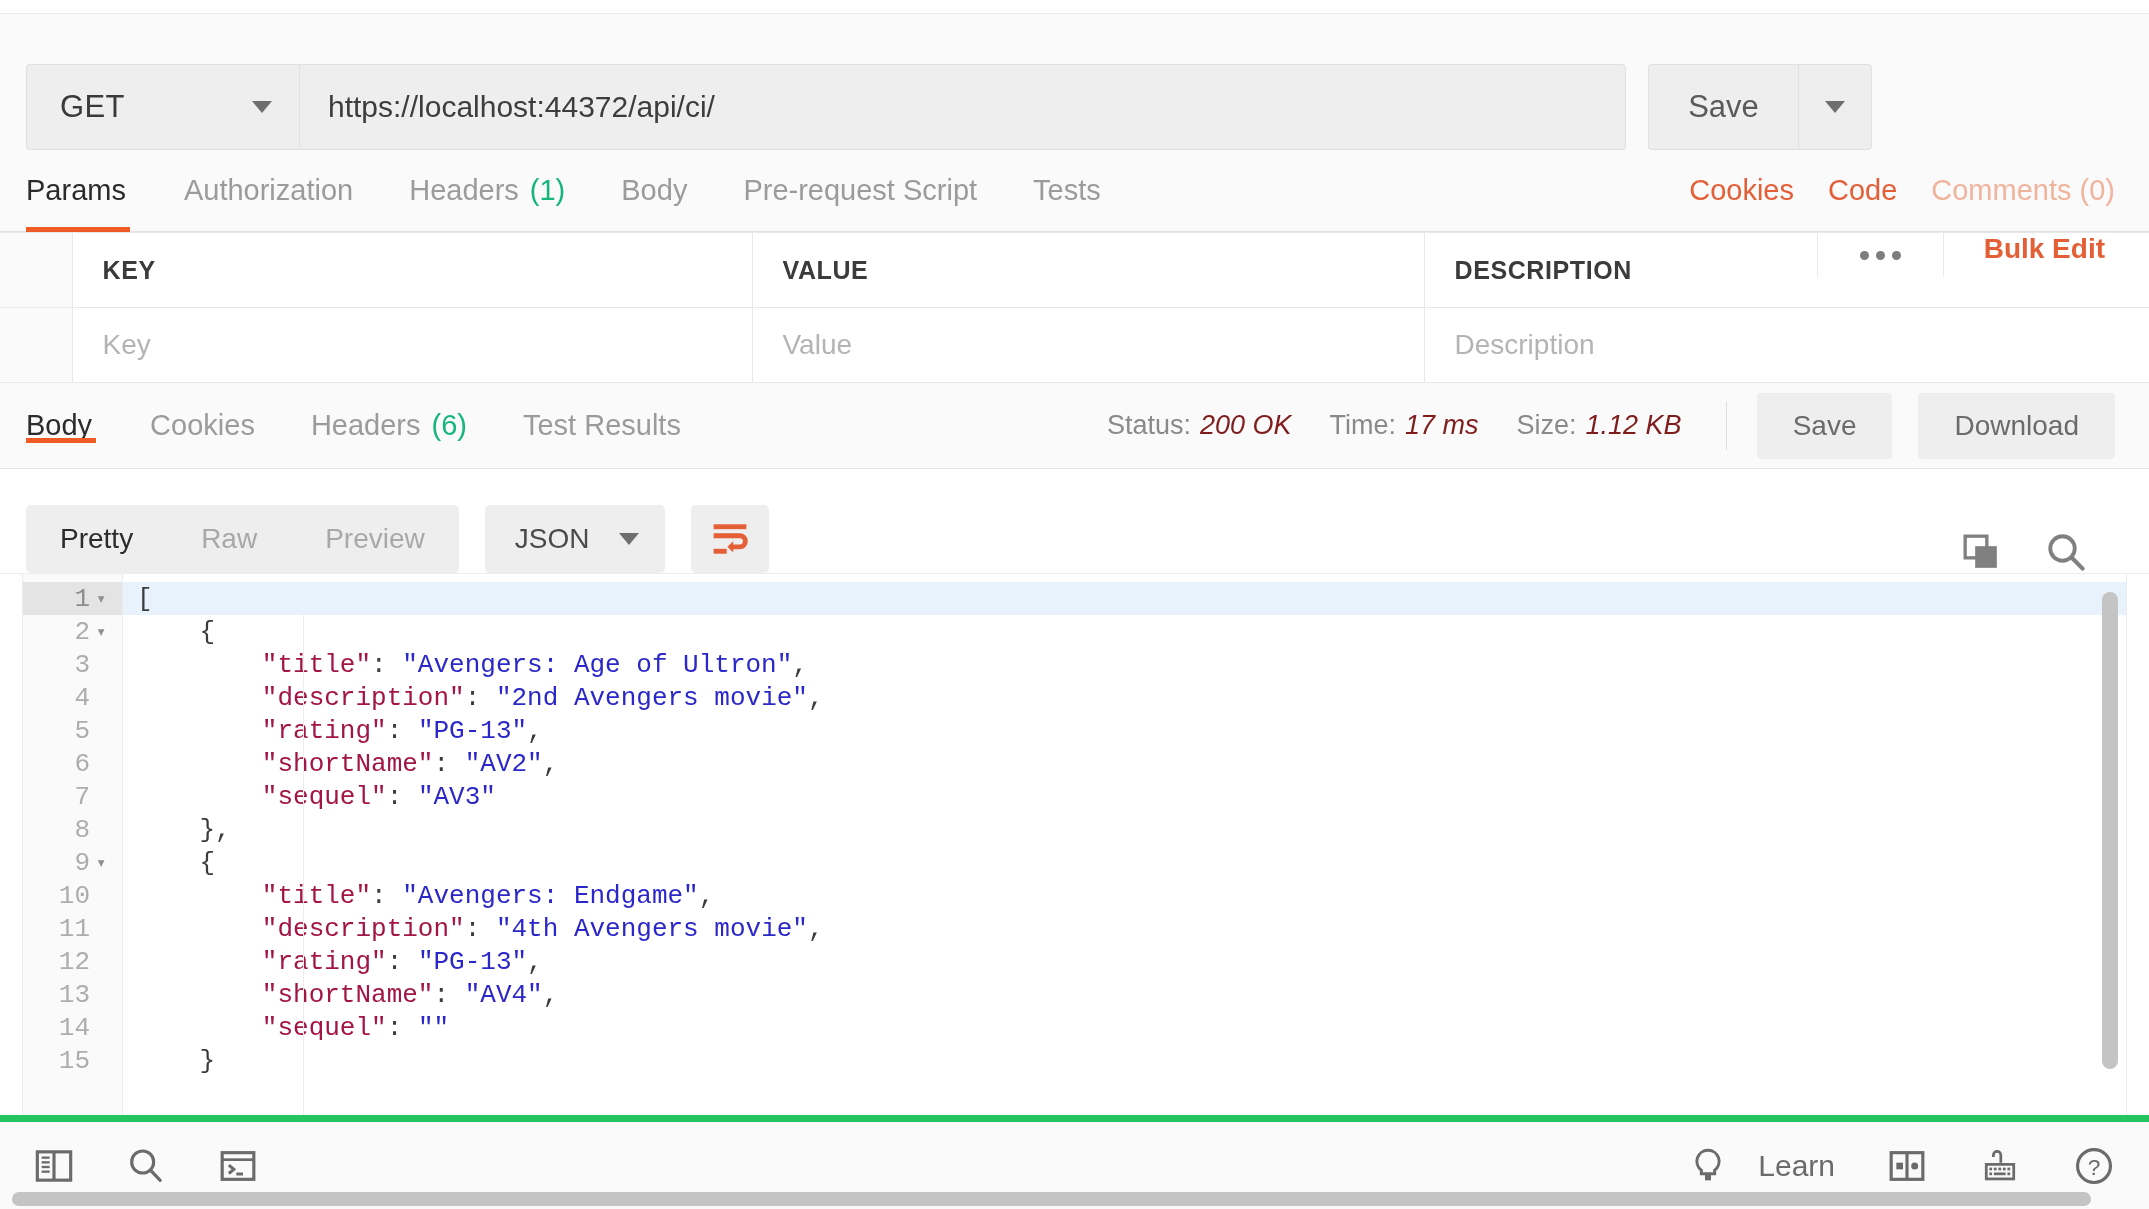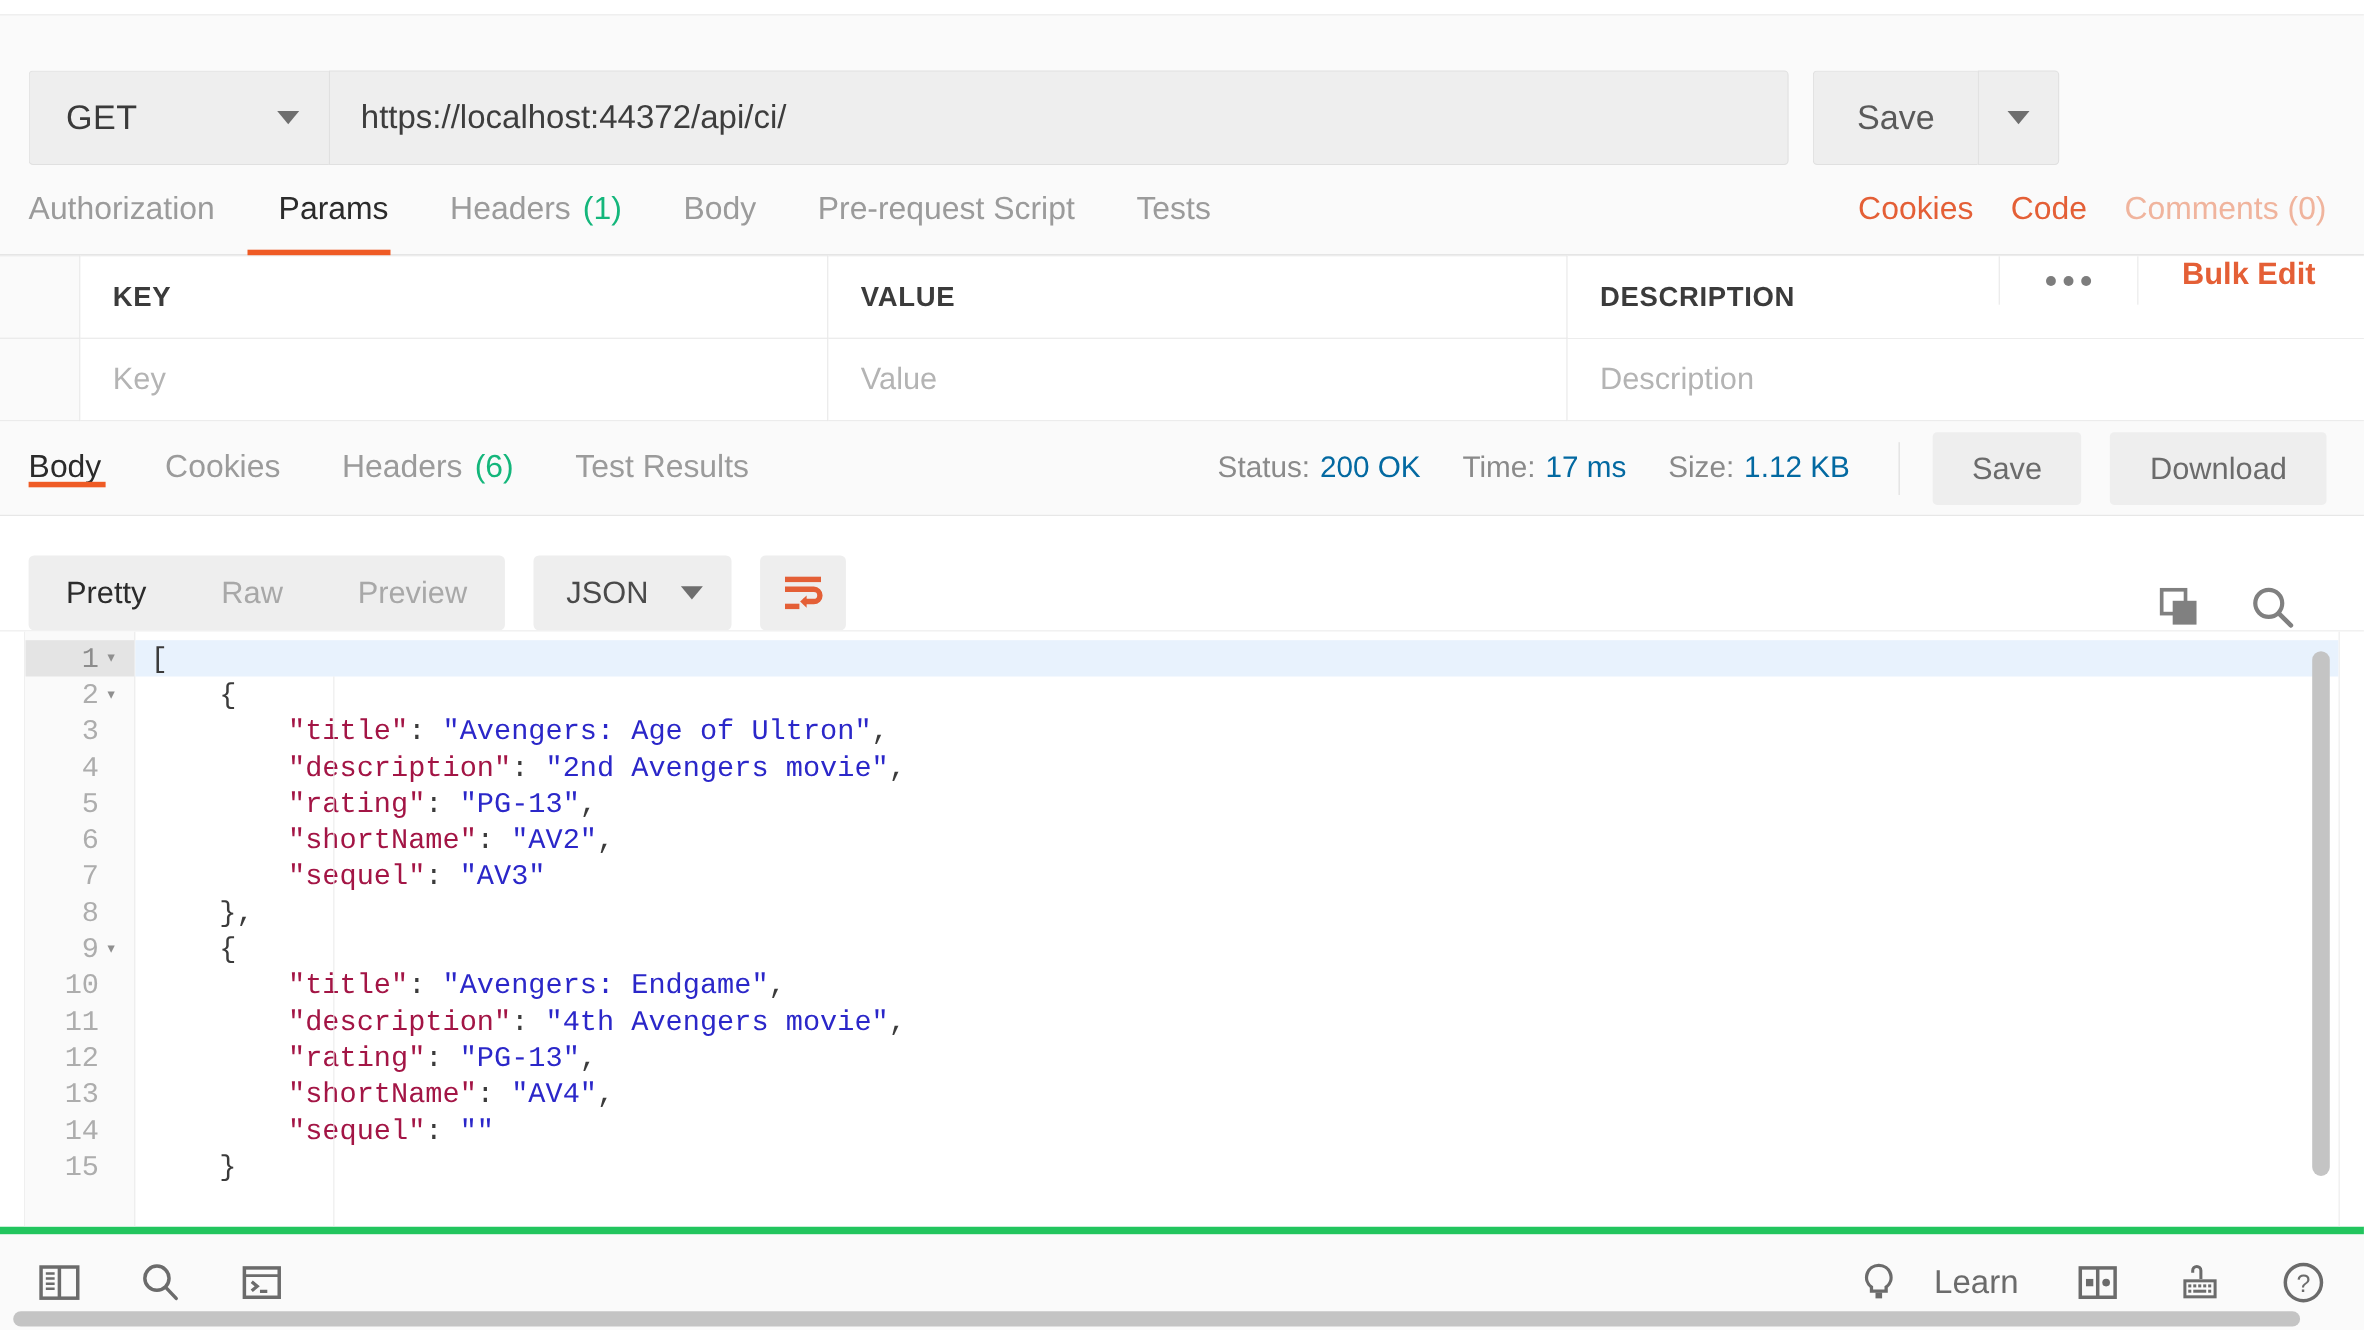--- a/index.html
+++ b/index.html
@@ -101,21 +101,21 @@
                 background: #fff; }
   .cell-input.last { border-right: none !important; }
 
   
   .resp-bar {
     height: 86px; flex: 0 0 86px; display: flex; align-items: center;
     background: #fafafa; padding-left: 26px; border-bottom: 1px solid #e3e3e3;
   }
   .resp-meta { margin-left: auto; display: flex; align-items: center; }
   .meta-item { font-size: 27px; color: #8a8a8a; margin-right: 38px; white-space: nowrap; }
-  .meta-item b { color: #0369a1; font-weight: normal; margin-left: 9px; }
+  .meta-item b { color: #7f1d1d; font-weight: normal; margin-left: 9px; font-style: italic; }
   .vsep { width: 1px; height: 48px; background: #dcdcdc; margin: 0 30px 0 6px; }
   .gbtn {
     background: #eeeeee; border: none; border-radius: 4px; height: 66px;
     padding: 0 36px; font-size: 28px; color: #6b6b6b; cursor: pointer;
     font-family: inherit; margin-right: 26px;
   }
   .gbtn:last-child { margin-right: 34px; }
 
   
   .fmt-bar { height: 104px; flex: 0 0 104px; display: flex; align-items: flex-end;
@@ -192,25 +192,25 @@
     </div>
     <div class="save-group">
       <button class="save-btn">Save</button>
       <div class="save-caret">
         <span class="caret"></span>
       </div>
     </div>
   </div>
 
   <div class="req-tabs">
-    <div class="tab">
-      <span>Authorization</span>
-    </div>
     <div class="tab active">
       <span>Params</span>
+    </div>
+    <div class="tab">
+      <span>Authorization</span>
     </div>
     <div class="tab">
       <span>Headers</span>
       <span class="count">(1)</span>
     </div>
     <div class="tab">
       <span>Body</span>
     </div>
     <div class="tab">
       <span>Pre-request Script</span>

